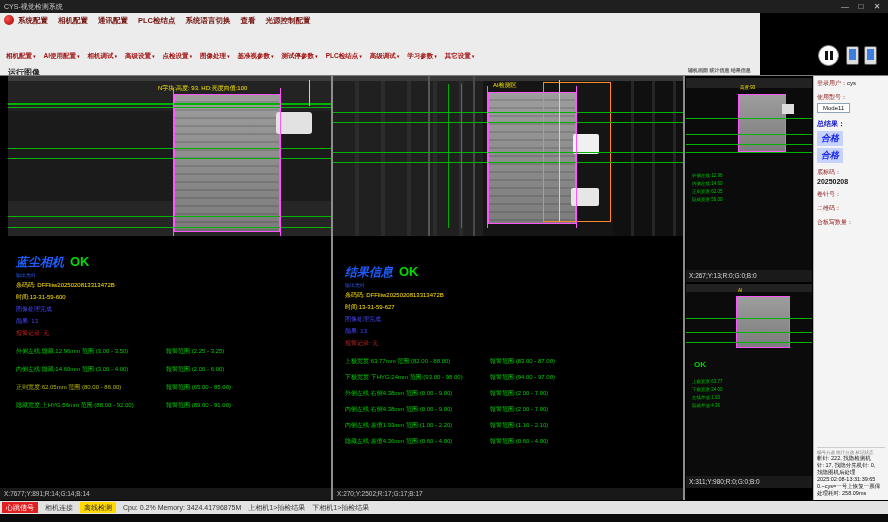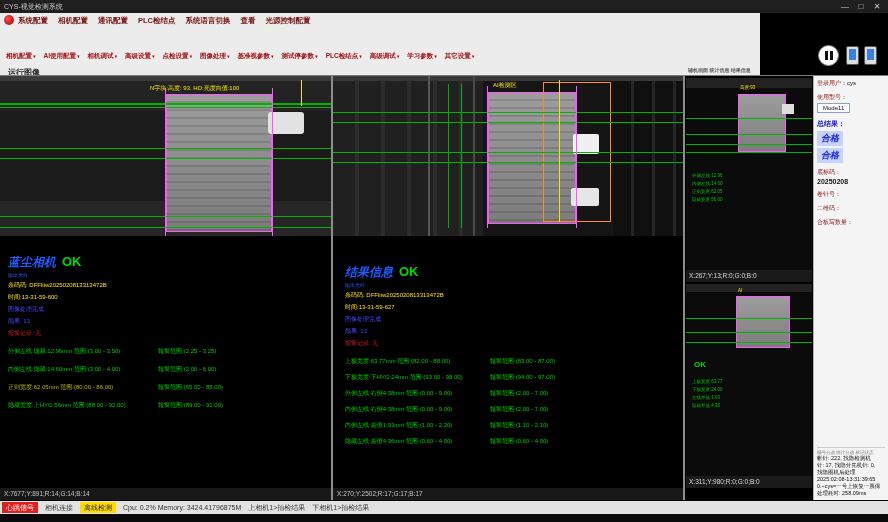--- a/index.html
+++ b/index.html
@@ -36,21 +36,21 @@
   .dev-btn .scr { width:100%; height:11px; background:#3b7fe0; }
   .dev-btn.b1 { left:846px; } .dev-btn.b2 { left:864px; }
 
   
   .main { position:absolute; left:0; top:75px; width:888px; height:426px; background:#000;
           border-top:1px solid #7d7d7d; }
   .vdiv { position:absolute; top:0; width:2px; height:424px; background:#8d8d8d; }
   .vdiv.d1 { left:331px; } .vdiv.d2 { left:683px; }
 
   .view { position:absolute; top:0; height:412px; background:#000; overflow:hidden; }
-  .view-left { left:0; width:331px;padding-left:36px; }
+  .view-left { left:8px; width:331px;padding-left:36px; }
   .view-mid  { left:333px; width:350px; }
 
   .scene { position:absolute; left:0; top:0; right:0; height:160px; background:#151515; overflow:hidden; }
   .scene div { position:absolute; }
   .band { left:0; width:100%; }
   .gl { left:0; width:100%; height:1px; background:#00b400; }
   .gv { width:1px; background:#00a800; }
   .pv { width:1px; background:#ff55ff; }
   .yv { width:1px; background:#f5e400; }
   .part { background:linear-gradient(180deg,#9d9d9d,#7c7c7c); border:1px solid #ff55ff; }

